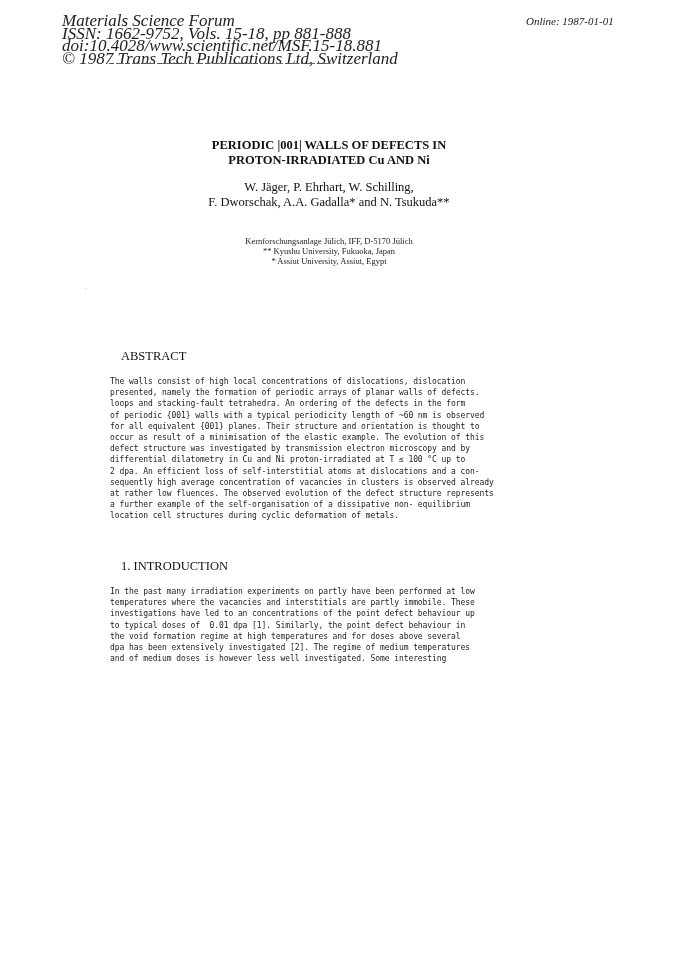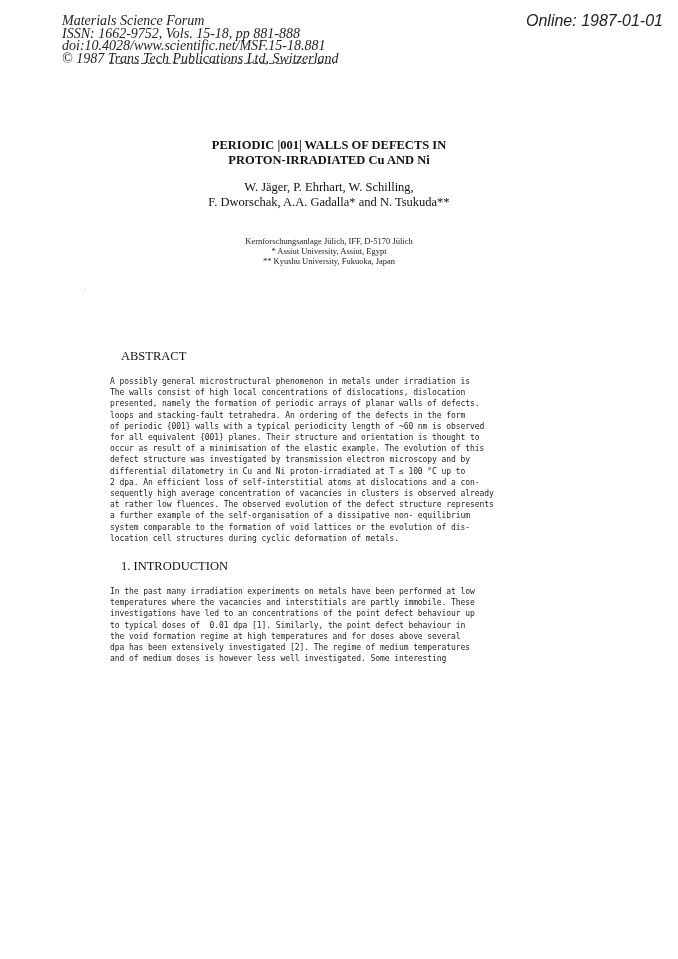--- a/index.html
+++ b/index.html
@@ -13,32 +13,32 @@
       position: relative;
       overflow: hidden;
       color: #111;
     }
     .header-left {
       position: absolute;
       left: 62px;
       top: 15px;
       font-family: "Liberation Serif", serif;
       font-style: italic;
-      font-size: 14px;
+      font-size: 17px;
       line-height: 12.5px;
       color: #222;
     }
     .header-left div { white-space: nowrap; }
     .header-right {
       position: absolute;
       left: 526px;
       top: 15px;
-      font-family: Liberation Sans, sans-serif;
+      font-family: Liberation Serif, serif;
       font-style: italic;
-      font-size: 16px;
+      font-size: 11px;
       line-height: 12.5px;
       color: #222;
       white-space: nowrap;
     }
     .faded-copyright {
       position: absolute;
       left: 109px;
       top: 62px;
       width: 225px;
       height: 4px;
@@ -123,50 +123,48 @@
   <div class="title">
     <div>PERIODIC |001| WALLS OF DEFECTS IN</div>
     <div>PROTON-IRRADIATED Cu AND Ni</div>
   </div>
   <div class="authors">
     <div>W. Jäger, P. Ehrhart, W. Schilling,</div>
     <div>F. Dworschak, A.A. Gadalla* and N. Tsukuda**</div>
   </div>
   <div class="affil">
     <div>Kernforschungsanlage Jülich, IFF, D-5170 Jülich</div>
+    <div>** Kyushu University, Fukuoka, Japan</div>
     <div>* Assiut University, Assiut, Egypt</div>
-    <div>** Kyushu University, Fukuoka, Japan</div>
   </div>
 </div>
 
 <div class="scan-dot"></div>
 
 <div class="heading" style="top:349px;">ABSTRACT</div>
 
 <div class="mono-block" style="top:376px;">
-  <div>A possibly general microstructural phenomenon in metals under irradiation is</div>
   <div>The walls consist of high local concentrations of dislocations, dislocation</div>
   <div>presented, namely the formation of periodic arrays of planar walls of defects.</div>
   <div>loops and stacking-fault tetrahedra. An ordering of the defects in the form</div>
   <div>of periodic {001} walls with a typical periodicity length of ~60 nm is observed</div>
   <div>for all equivalent {001} planes. Their structure and orientation is thought to</div>
   <div>occur as result of a minimisation of the elastic example. The evolution of this</div>
   <div>defect structure was investigated by transmission electron microscopy and by</div>
   <div>differential dilatometry in Cu and Ni proton-irradiated at T ≲ 100 °C up to</div>
   <div>2 dpa. An efficient loss of self-interstitial atoms at dislocations and a con-</div>
   <div>sequently high average concentration of vacancies in clusters is observed already</div>
   <div>at rather low fluences. The observed evolution of the defect structure represents</div>
   <div>a further example of the self-organisation of a dissipative non- equilibrium</div>
-  <div>system comparable to the formation of void lattices or the evolution of dis-</div>
   <div>location cell structures during cyclic deformation of metals.</div>
 </div>
 
 <div class="heading" style="top:559px;">1. INTRODUCTION</div>
 
 <div class="mono-block" style="top:586px;">
-  <div>In the past many irradiation experiments on metals have been performed at low</div>
+  <div>In the past many irradiation experiments on partly have been performed at low</div>
   <div>temperatures where the vacancies and interstitials are partly immobile. These</div>
   <div>investigations have led to an concentrations of the point defect behaviour up</div>
   <div>to typical doses of  0.01 dpa [1]. Similarly, the point defect behaviour in</div>
   <div>the void formation regime at high temperatures and for doses above several</div>
   <div>dpa has been extensively investigated [2]. The regime of medium temperatures</div>
   <div>and of medium doses is however less well investigated. Some interesting</div>
 </div>
 
 </body></html>

